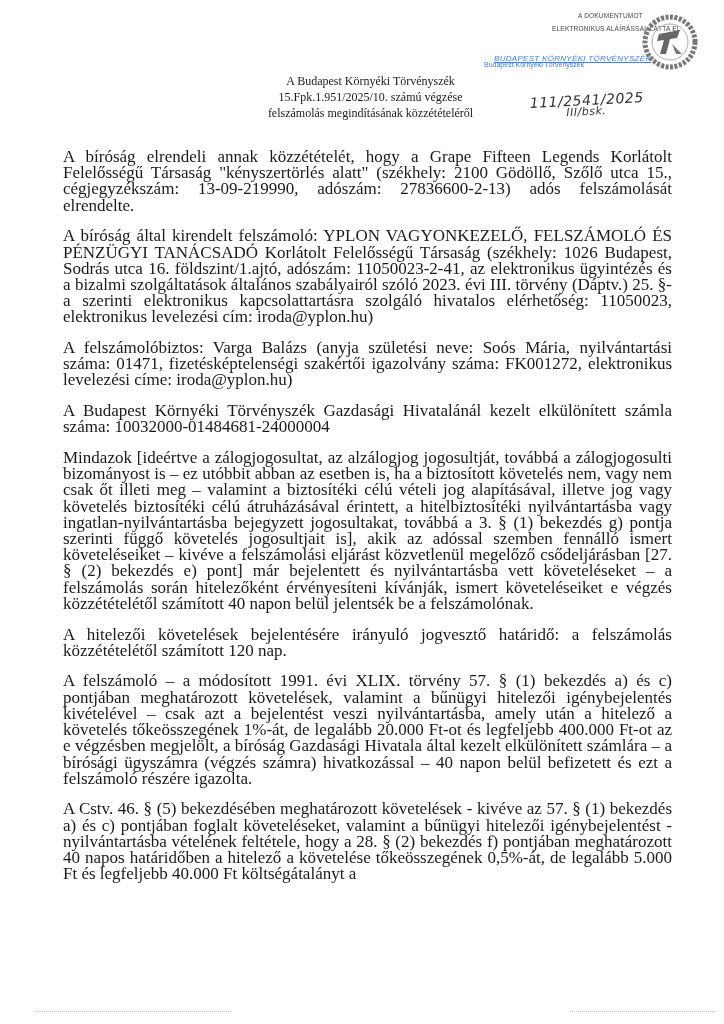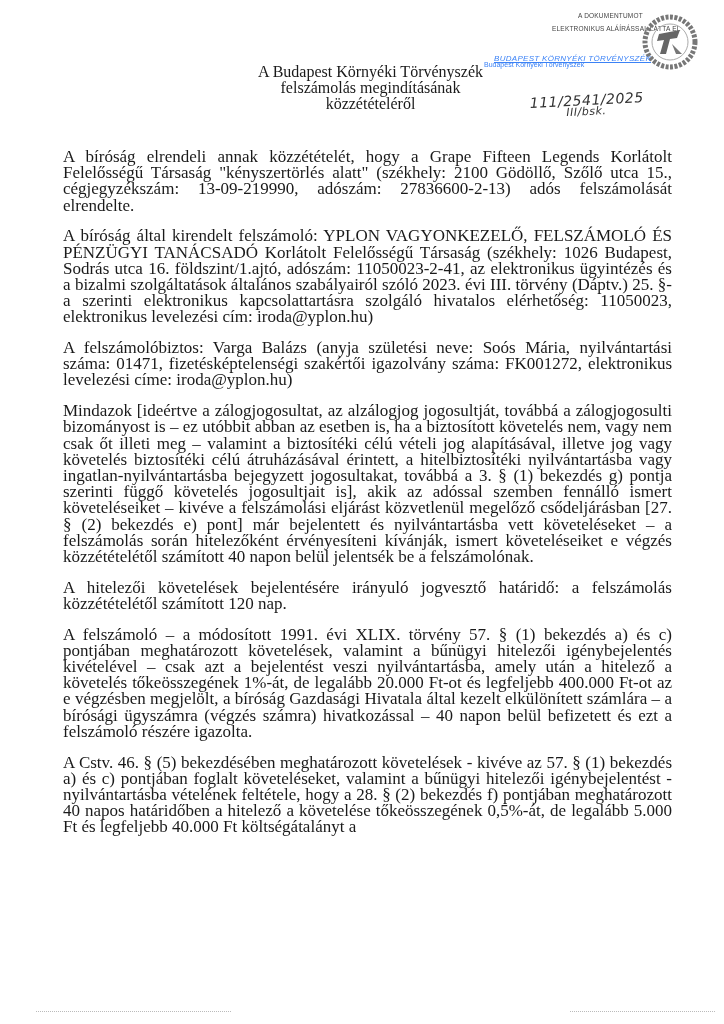--- a/index.html
+++ b/index.html
@@ -4,21 +4,21 @@
 <style>
   html, body { margin: 0; padding: 0; background: #ffffff; }
   body { width: 724px; height: 1024px; position: relative; overflow: hidden; font-family: "Liberation Serif", "DejaVu Serif", serif; color: #1a1a1a; }
   .stamp { position: absolute; left: 552px; top: 12px; width: 150px; font-family: "Liberation Sans", "DejaVu Sans", sans-serif; font-size: 6.5px; letter-spacing: 0.2px; color: #444; }
   .stamp .l1 { position: absolute; left: 26px; top: 0; white-space: nowrap; }
   .stamp .l2 { position: absolute; left: 0; top: 13px; white-space: nowrap; }
   .seal { position: absolute; left: 642px; top: 14px; width: 56px; height: 56px; }
   .court-stamp { position: absolute; left: 484px; top: 54px; font-family: "Liberation Sans", "DejaVu Sans", sans-serif; color: #3b82f6; }
   .court-stamp .a { font-size: 8px; font-style: italic; letter-spacing: 0.3px; white-space: nowrap; margin-left: 10px; text-decoration: underline; }
   .court-stamp .b { font-size: 7px; white-space: nowrap; margin-top: -2px; }
-  .header { position: absolute; left: 248px; top: 64px; width: 245px; text-align: center; font-size: 16px; line-height: 16px; }
+  .header { position: absolute; left: 248px; top: 73px; width: 245px; text-align: center; font-size: 12px; line-height: 16px; }
   .handwritten { position: absolute; left: 530px; top: 92px; font-family: "DejaVu Sans", sans-serif; font-style: italic; font-size: 14px; color: #333; letter-spacing: 0.5px; transform: rotate(-3deg); }
   .handwritten .h2 { margin-left: 36px; font-size: 11px; margin-top: -3px; }
   .content { position: absolute; left: 63px; top: 149px; width: 609px; font-size: 17px; line-height: 16.2px; text-align: justify; }
   .content p { margin: 0 0 14.5px 0; }
   .footer { position: absolute; top: 1011px; left: 0; width: 724px; height: 6px; }
   .footer .fl { position: absolute; left: 36px; width: 195px; top: 0; border-top: 1px dotted #bbb; }
   .footer .fr { position: absolute; left: 570px; width: 145px; top: 0; border-top: 1px dotted #bbb; }
 </style>
 </head>
 <body>
@@ -35,32 +35,34 @@
   <path d="M30 30 L40 40 L34 40 Z" fill="#777"></path>
 </svg>
 
 <div class="court-stamp">
   <div class="a">BUDAPEST KÖRNYÉKI TÖRVÉNYSZÉK</div>
   <div class="b">Budapest Környéki Törvényszék</div>
 </div>
 
 <div class="header">
   <div>A Budapest Környéki Törvényszék</div>
+  <div>15.Fpk.1.951/2025/10. számú végzése</div>
   <div>felszámolás megindításának közzétételéről</div>
 </div>
 
 <div class="handwritten">
   <div>111/2541/2025</div>
   <div class="h2">III/bsk.</div>
 </div>
 
 <div class="content">
   <p>A bíróság elrendeli annak közzétételét, hogy a Grape Fifteen Legends Korlátolt Felelősségű Társaság "kényszertörlés alatt" (székhely: 2100 Gödöllő, Szőlő utca 15., cégjegyzékszám: 13-09-219990, adószám: 27836600-2-13) adós felszámolását elrendelte.</p>
   <p>A bíróság által kirendelt felszámoló: YPLON VAGYONKEZELŐ, FELSZÁMOLÓ ÉS PÉNZÜGYI TANÁCSADÓ Korlátolt Felelősségű Társaság (székhely: 1026 Budapest, Sodrás utca 16. földszint/1.ajtó, adószám: 11050023-2-41, az elektronikus ügyintézés és a bizalmi szolgáltatások általános szabályairól szóló 2023. évi III. törvény (Dáptv.) 25. §-a szerinti elektronikus kapcsolattartásra szolgáló hivatalos elérhetőség: 11050023, elektronikus levelezési cím: iroda@yplon.hu)</p>
   <p>A felszámolóbiztos: Varga Balázs (anyja születési neve: Soós Mária, nyilvántartási száma: 01471, fizetésképtelenségi szakértői igazolvány száma: FK001272, elektronikus levelezési címe: iroda@yplon.hu)</p>
+  <p>A Budapest Környéki Törvényszék Gazdasági Hivatalánál kezelt elkülönített számla száma: 10032000-01484681-24000004</p>
   <p>Mindazok [ideértve a zálogjogosultat, az alzálogjog jogosultját, továbbá a zálogjogosulti bizományost is – ez utóbbit abban az esetben is, ha a biztosított követelés nem, vagy nem csak őt illeti meg – valamint a biztosítéki célú vételi jog alapításával, illetve jog vagy követelés biztosítéki célú átruházásával érintett, a hitelbiztosítéki nyilvántartásba vagy ingatlan-nyilvántartásba bejegyzett jogosultakat, továbbá a 3. § (1) bekezdés g) pontja szerinti függő követelés jogosultjait is], akik az adóssal szemben fennálló ismert követeléseiket – kivéve a felszámolási eljárást közvetlenül megelőző csődeljárásban [27. § (2) bekezdés e) pont] már bejelentett és nyilvántartásba vett követeléseket – a felszámolás során hitelezőként érvényesíteni kívánják, ismert követeléseiket e végzés közzétételétől számított 40 napon belül jelentsék be a felszámolónak.</p>
   <p>A hitelezői követelések bejelentésére irányuló jogvesztő határidő: a felszámolás közzétételétől számított 120 nap.</p>
   <p>A felszámoló – a módosított 1991. évi XLIX. törvény 57. § (1) bekezdés a) és c) pontjában meghatározott követelések, valamint a bűnügyi hitelezői igénybejelentés kivételével – csak azt a bejelentést veszi nyilvántartásba, amely után a hitelező a követelés tőkeösszegének 1%-át, de legalább 20.000 Ft-ot és legfeljebb 400.000 Ft-ot az e végzésben megjelölt, a bíróság Gazdasági Hivatala által kezelt elkülönített számlára – a bírósági ügyszámra (végzés számra) hivatkozással – 40 napon belül befizetett és ezt a felszámoló részére igazolta.</p>
   <p>A Cstv. 46. § (5) bekezdésében meghatározott követelések - kivéve az 57. § (1) bekezdés a) és c) pontjában foglalt követeléseket, valamint a bűnügyi hitelezői igénybejelentést - nyilvántartásba vételének feltétele, hogy a 28. § (2) bekezdés f) pontjában meghatározott 40 napos határidőben a hitelező a követelése tőkeösszegének 0,5%-át, de legalább 5.000 Ft és legfeljebb 40.000 Ft költségátalányt a</p>
 </div>
 
 <div class="footer">
   <div class="fl"></div>
   <div class="fr"></div>
 </div>

